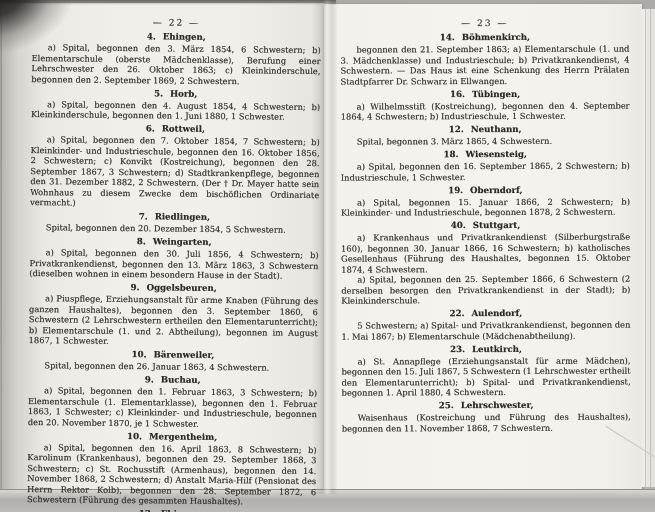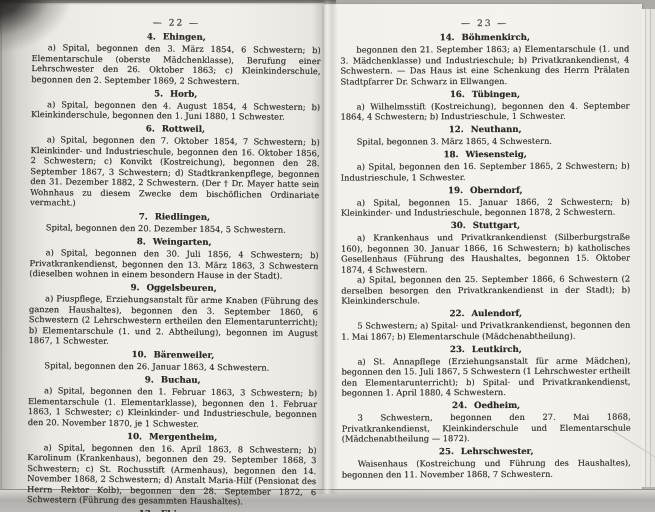--- a/index.html
+++ b/index.html
@@ -135,39 +135,35 @@
   </div>
   <div>
     <div class="sec-h"><span class="num">18.</span><span>Wiesensteig,</span></div>
     <p class="sec-b">a) Spital, begonnen den 16. September 1865, 2 Schwestern; b) Industrieschule, 1 Schwester.</p>
   </div>
   <div>
     <div class="sec-h"><span class="num">19.</span><span>Oberndorf,</span></div>
     <p class="sec-b">a) Spital, begonnen 15. Januar 1866, 2 Schwestern; b) Kleinkinder- und Industrieschule, begonnen 1878, 2 Schwestern.</p>
   </div>
   <div>
-    <div class="sec-h"><span class="num">30.</span><span>Stuttgart,</span></div>
+    <div class="sec-h"><span class="num">40.</span><span>Stuttgart,</span></div>
     <p class="sec-b">a) Krankenhaus und Privatkrankendienst (Silberburgstraße 160), begonnen 30. Januar 1866, 16 Schwestern; b) katholisches Gesellenhaus (Führung des Haushaltes, begonnen 15. Oktober 1874, 4 Schwestern.</p>
   </div>
   <div>
     <p class="sec-b">a) Spital, begonnen den 25. September 1866, 6 Schwestern (2 derselben besorgen den Privatkrankendienst in der Stadt); b) Kleinkinderschule.</p>
   </div>
   <div>
     <div class="sec-h"><span class="num">22.</span><span>Aulendorf,</span></div>
     <p class="sec-b">5 Schwestern; a) Spital- und Privatkrankendienst, begonnen den 1. Mai 1867; b) Elementarschule (Mädchenabtheilung).</p>
   </div>
   <div>
     <div class="sec-h"><span class="num">23.</span><span>Leutkirch,</span></div>
     <p class="sec-b">a) St. Annapflege (Erziehungsanstalt für arme Mädchen), begonnen den 15. Juli 1867, 5 Schwestern (1 Lehrschwester ertheilt den Elementarunterricht); b) Spital- und Privatkrankendienst, begonnen 1. April 1880, 4 Schwestern.</p>
   </div>
   <div>
-    <div class="sec-h"><span class="num">24.</span><span>Oedheim,</span></div>
-    <p class="sec-b">3 Schwestern, begonnen den 27. Mai 1868, Privatkrankendienst, Kleinkinderschule und Elementarschule (Mädchenabtheilung — 1872).</p>
-  </div>
-  <div>
     <div class="sec-h"><span class="num">25.</span><span>Lehrschwester,</span></div>
     <p class="sec-b">Waisenhaus (Kostreichung und Führung des Haushaltes), begonnen den 11. November 1868, 7 Schwestern.</p>
   </div>
 </div>
 
 <div class="gutter-shadow"></div>
 <div class="top-shade"></div>
 <div class="corner-dark"></div>
 
 </body></html>

